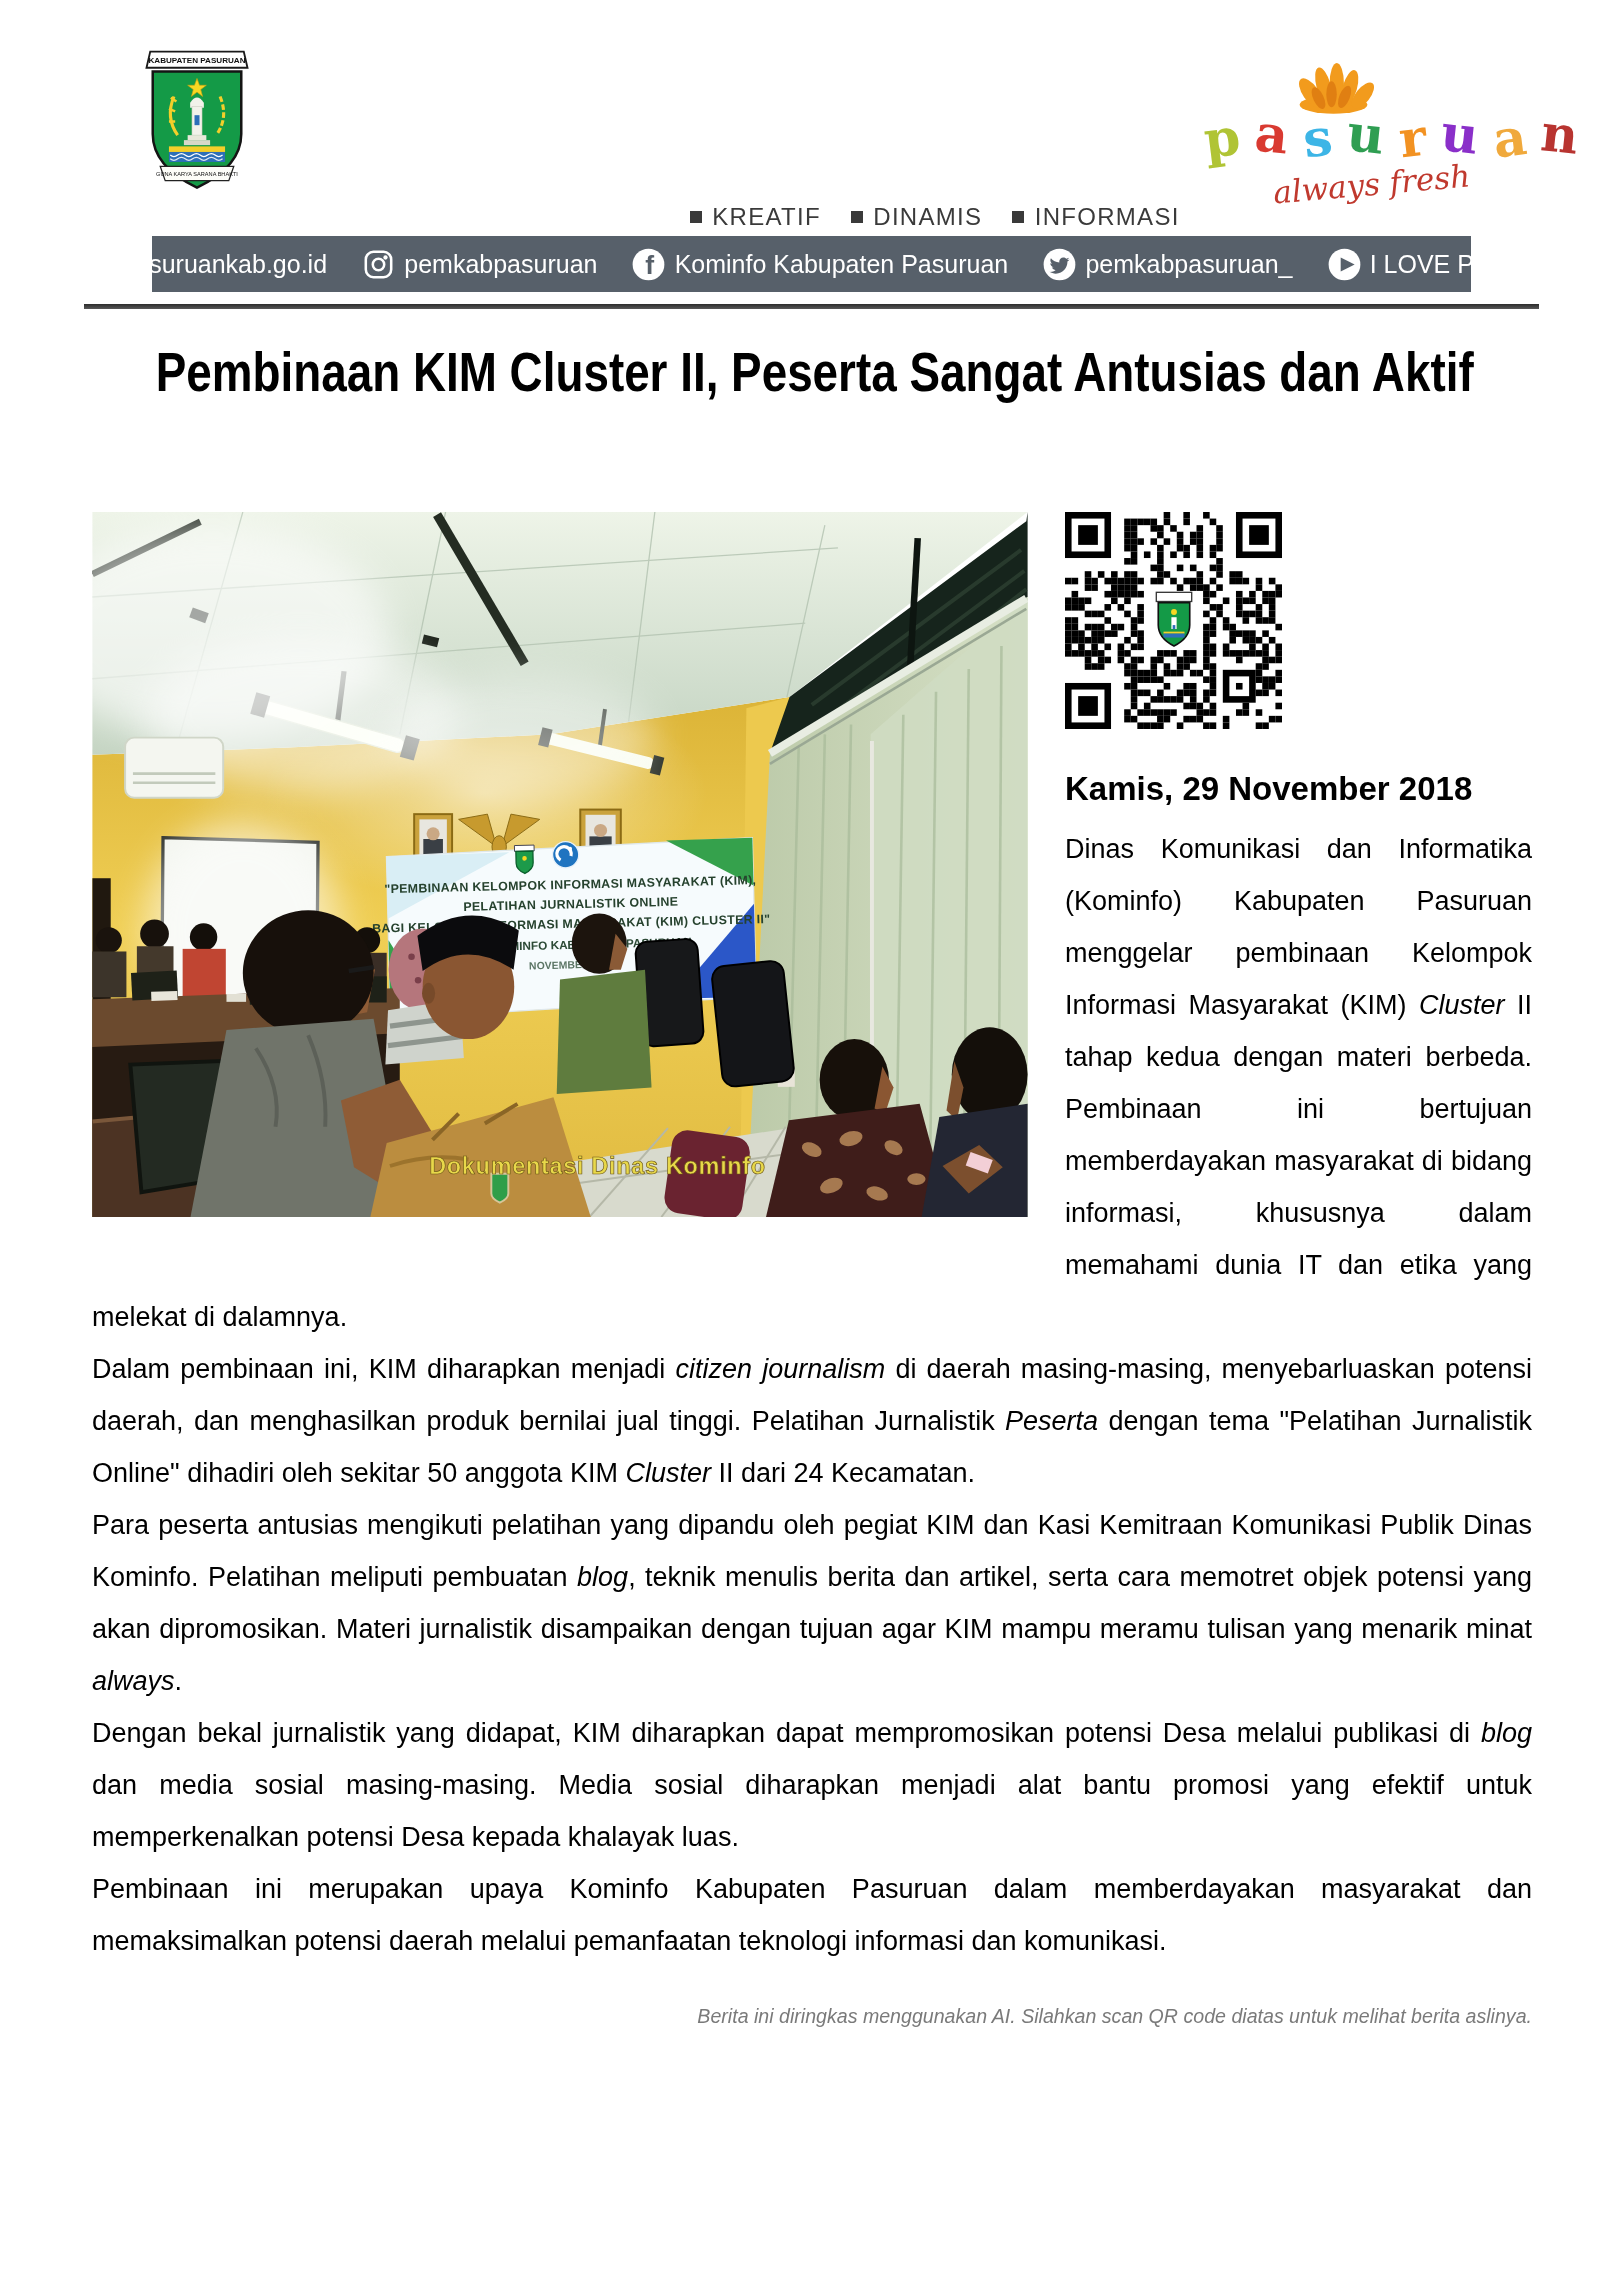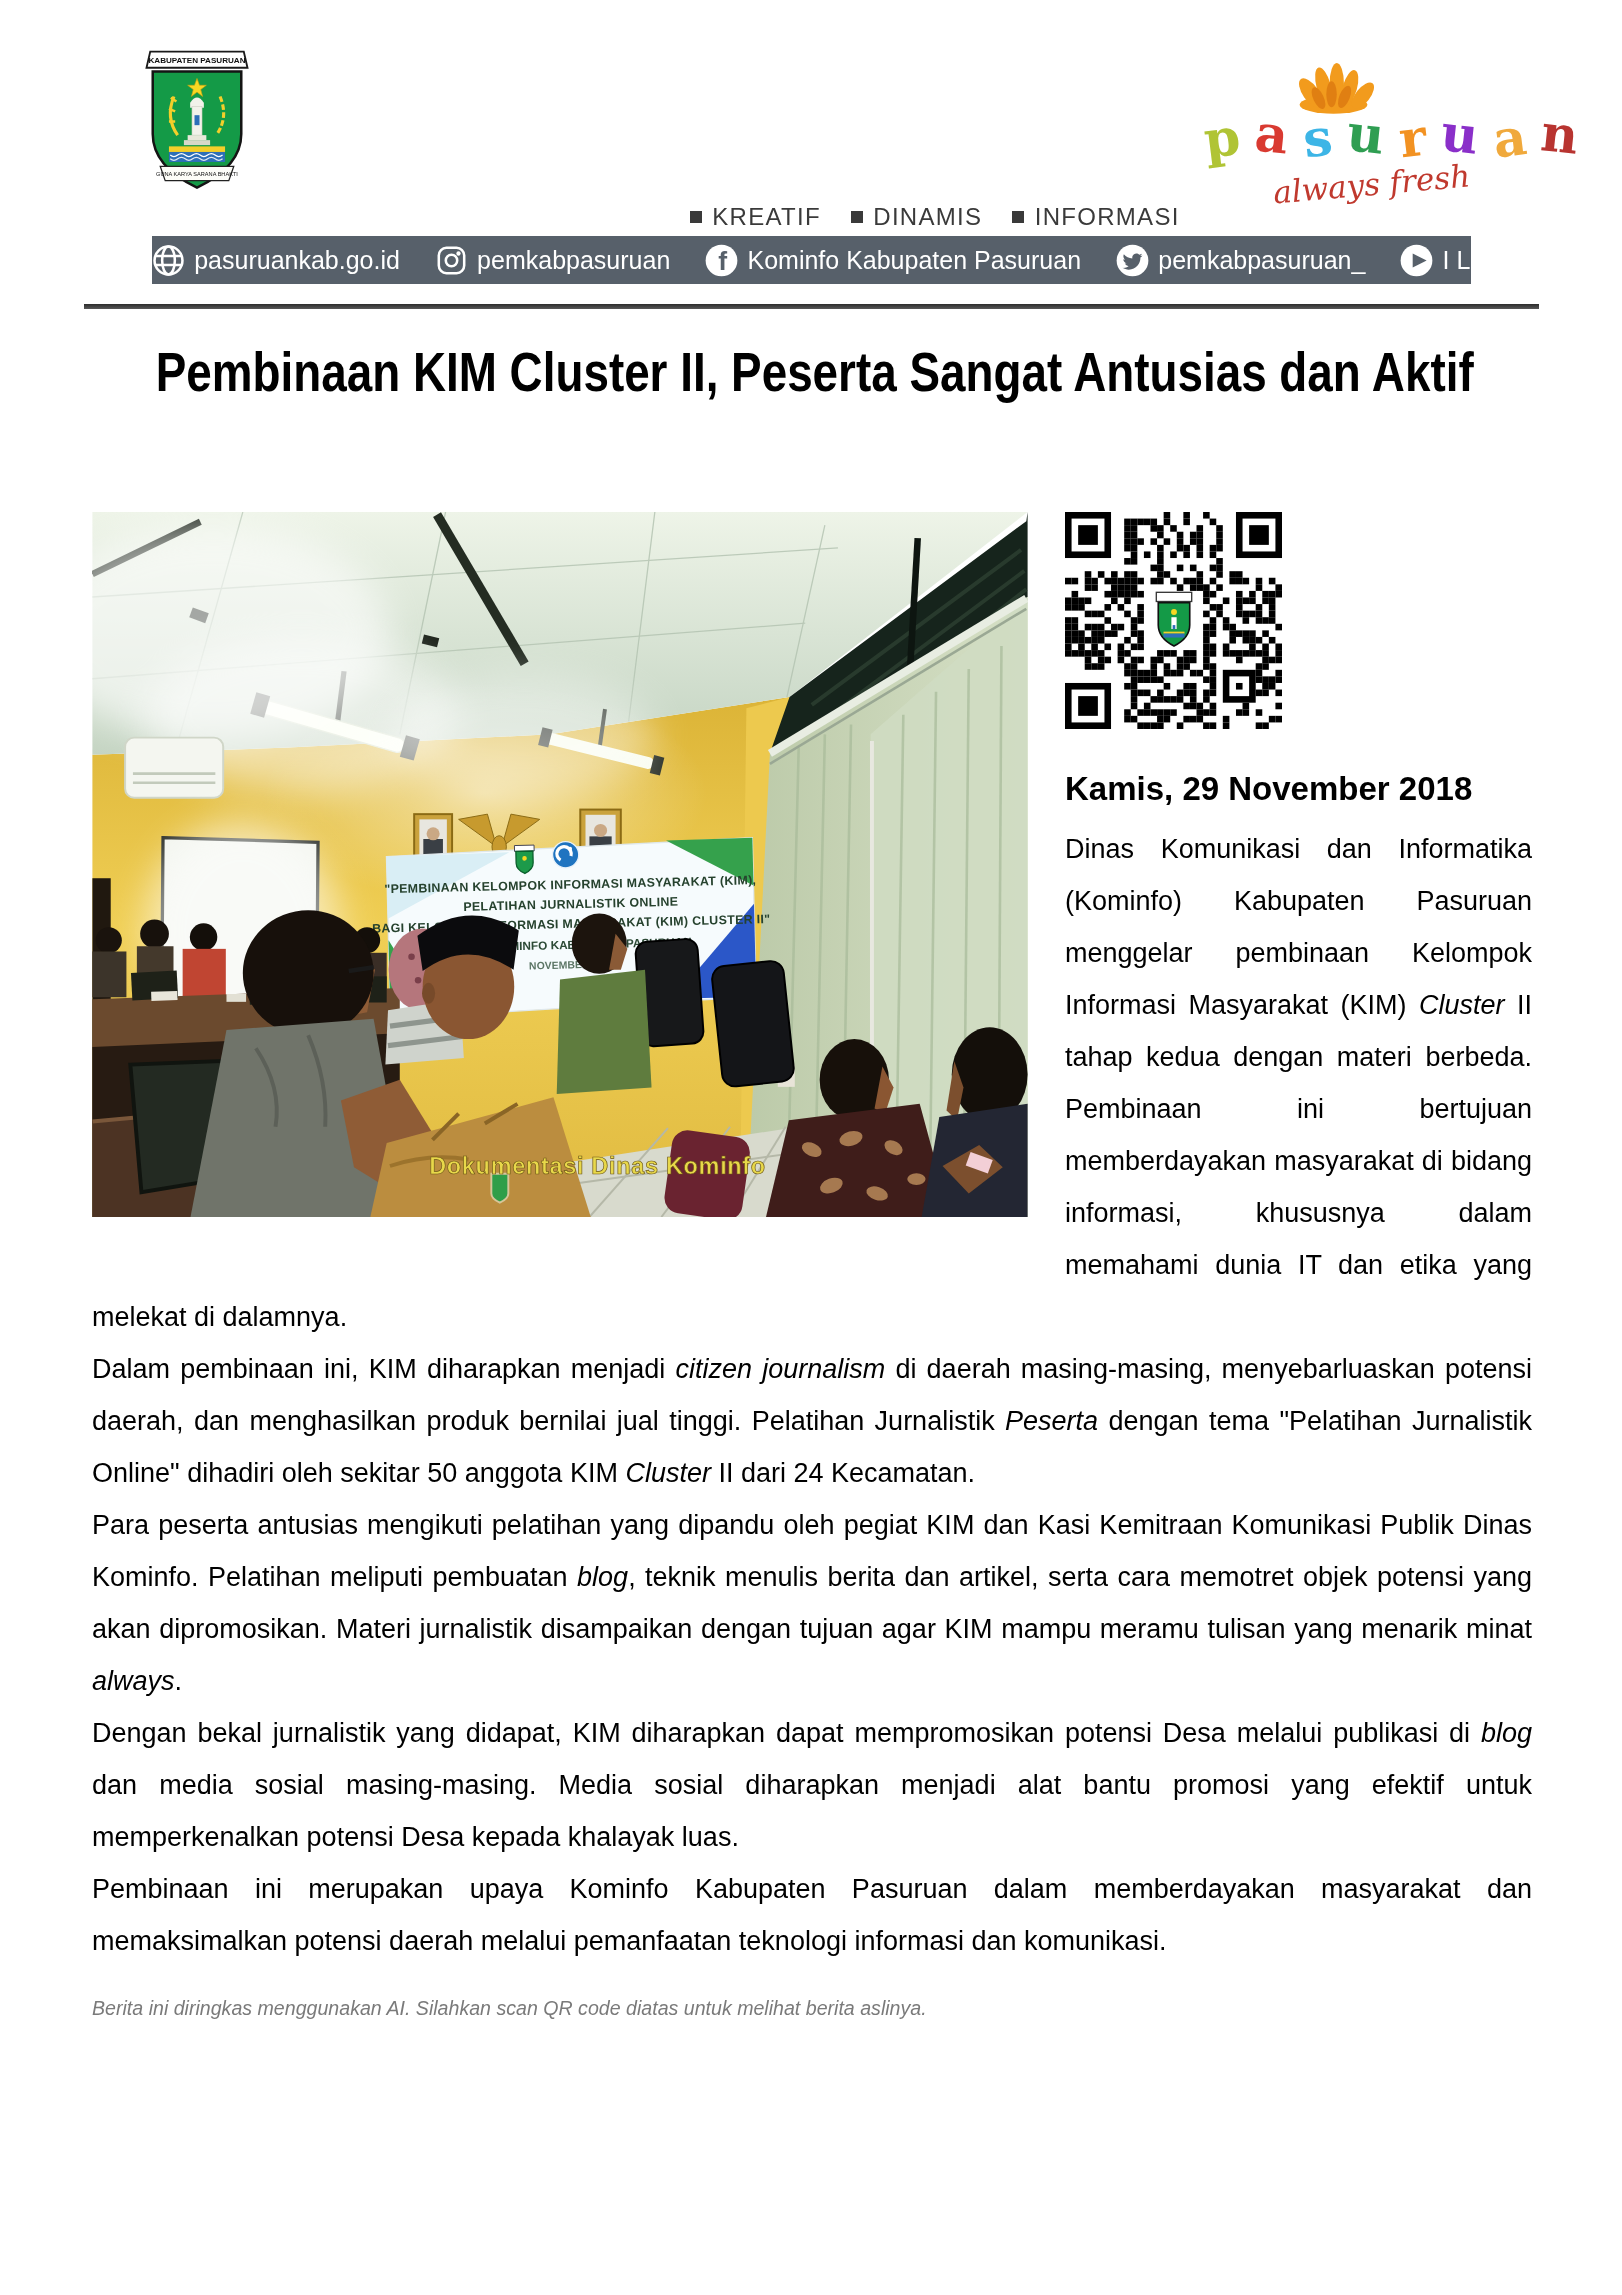--- a/index.html
+++ b/index.html
@@ -21,43 +21,43 @@
   .fresh-splash{position:absolute;left:60px;top:-3.9px;}
   .fresh-letters{position:absolute;left:0;top:43px;white-space:nowrap;
      font-family:"DejaVu Serif",serif;font-weight:bold;font-size:51px;}
   .fresh-letters span{display:inline-block;margin:0 -1.3px;}
   .fresh-letters span:nth-child(odd){transform:rotate(-7deg) translateY(2px);}
   .fresh-letters span:nth-child(even){transform:rotate(6deg) translateY(-2px);}
   .fresh-script{position:absolute;left:68px;top:103px;font-family:"DejaVu Serif",serif;
      font-style:italic;font-size:31px;color:#c0392e;transform:rotate(-5deg);}
 
   
-  .socialbar{position:absolute;left:152px;top:236px;width:1319px;height:48px;background:#57606A;
-     display:flex;align-items:center;gap:35px;}
+  .socialbar{position:absolute;left:152px;top:236px;width:1319px;height:56px;background:#57606A;
+     display:flex;align-items:center;justify-content:center;gap:35px;}
   .soc-item{display:flex;align-items:center;gap:9.2px;color:#fff;font-size:25px;white-space:nowrap;}
   .soc-item svg{display:block;}
 
   .rule{position:absolute;left:84px;top:304px;width:1455px;height:5.2px;
      background:linear-gradient(#2c2c2c,#585858);}
 
   
   .title{position:absolute;left:95px;top:339px;width:1728px;transform:scaleX(.833);
      transform-origin:left top;font-size:55px;line-height:1.2;font-weight:bold;
      text-align:center;margin:0;}
 
   
   .article{position:absolute;left:92px;top:512px;width:1440px;font-size:27px;line-height:52px;}
   .photo{float:left;width:936px;height:705px;margin:0 37px 29px 0;}
   .photo svg{display:block;}
   .qrcol{float:left;width:467px;height:257px;}
   .qr{position:relative;width:217px;height:217px;background:#fff;}
   .qr-logo{position:absolute;left:88px;top:79px;}
   .date{font-weight:bold;font-size:33px;line-height:1.2;margin:9.2px 0 14.4px 0;}
   .article p.body{margin:0;text-align:justify;}
-  .footnote{margin-top:29px;font-size:19.6px;line-height:1.3;font-style:italic;color:#7a7a7a;text-align:left;}
+  .footnote{margin-top:37px;font-size:19.6px;line-height:1.3;font-style:italic;color:#7a7a7a;text-align:right;}
   svg text{font-family:"Liberation Sans",sans-serif;}
 </style>
 </head>
 <body>
 
 <div class="page">
 
   <div class="crest">
     <svg width="106" height="157" viewBox="0 0 170 245">
       <polygon points="10,20 160,20 166,46 4,46" fill="#fff" stroke="#1a1a1a" stroke-width="3"></polygon>

